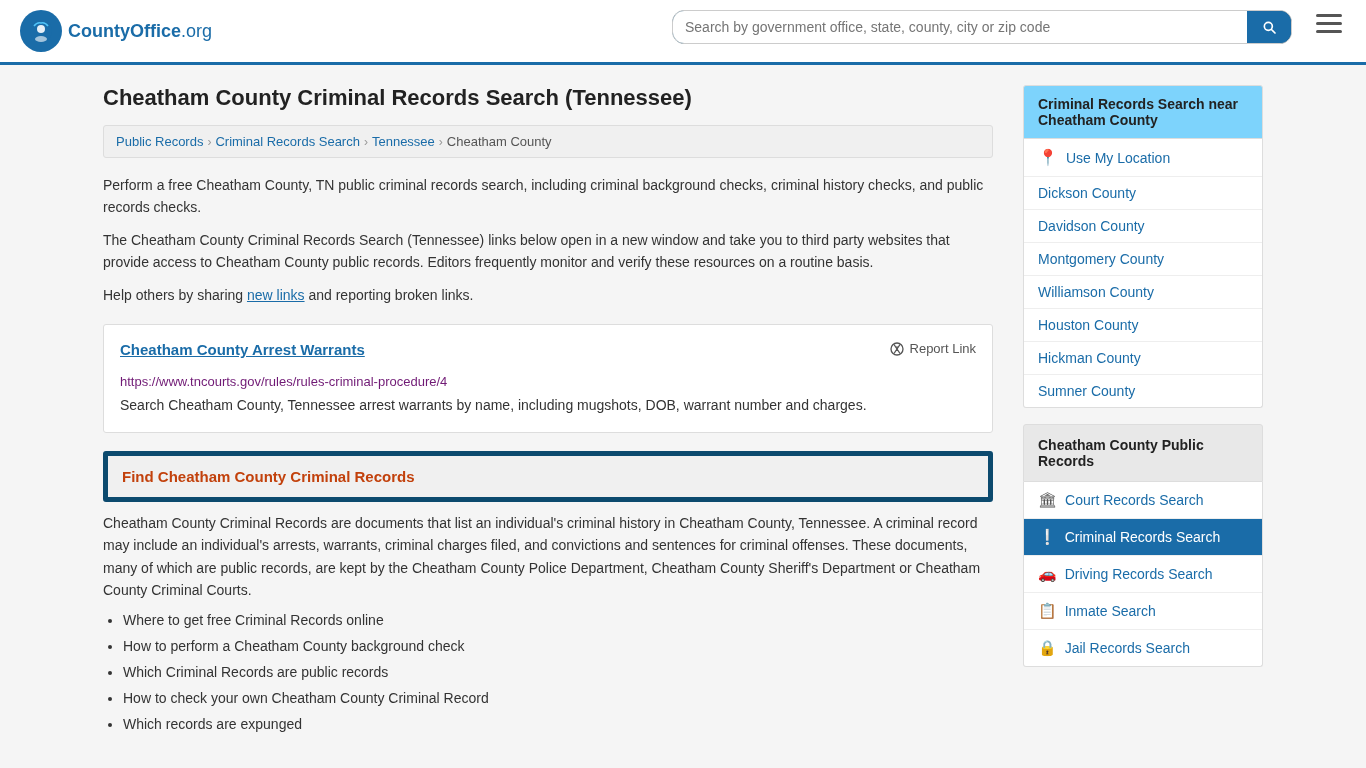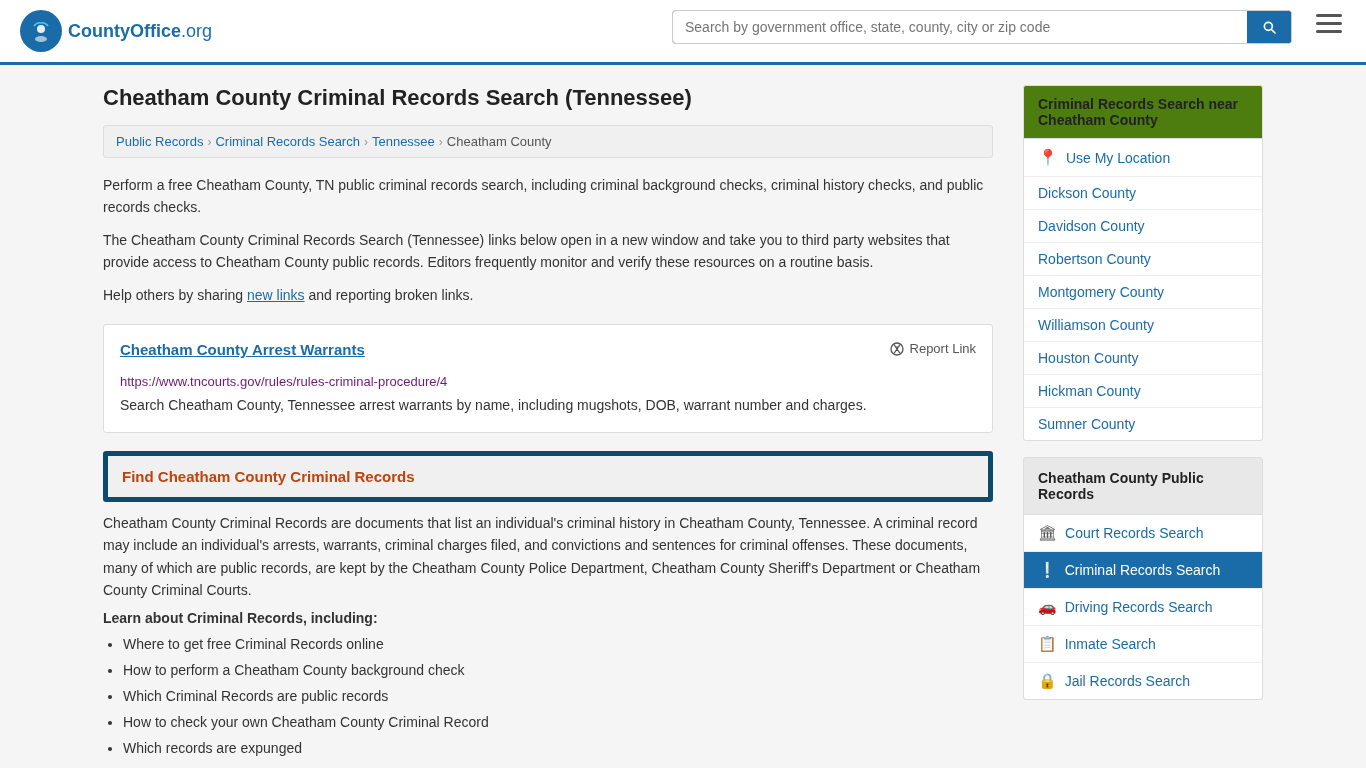--- a/index.html
+++ b/index.html
@@ -39,21 +39,21 @@
     .logo-text span { color: #1a6ca8; }
     .logo-org { color: #666; font-weight: normal; }
 
     .search-bar-wrap {
       flex: 1;
       max-width: 620px;
       margin-left: auto;
       display: flex;
       align-items: center;
       border: 1px solid #ccc;
-      border-radius: 4px;
+      border-radius: 12px;
       overflow: hidden;
       background: #0c4a6e;
     }
     .search-bar-wrap input {
       flex: 1;
       border: none;
       outline: none;
       padding: 8px 12px;
       font-size: 14px;
       color: #999;
@@ -223,21 +223,21 @@
       color: #1a6ca8;
       cursor: pointer;
       font-size: 14px;
     }
     .use-location .loc-icon { color: #cc0000; font-size: 16px; }
 
     .nearby-title {
       font-weight: bold;
       font-size: 14px;
       color: #222;
-      background: #4d7c0f;
+      background: #7dd3fc;
       border: 1px solid #ddd;
       padding: 10px 14px;
       border-radius: 3px 3px 0 0;
     }
     .nearby-list {
       background: #fff;
       border: 1px solid #ddd;
       border-top: none;
       border-radius: 0 0 3px 3px;
       margin-bottom: 16px;
@@ -321,42 +321,40 @@
         </span>
       </div>
       <div class="link-card-url">https://www.tncourts.gov/rules/rules-criminal-procedure/4</div>
       <div class="link-card-desc">Search Cheatham County, Tennessee arrest warrants by name, including mugshots, DOB, warrant number and charges.</div>
     </div>
 
     <div class="section-box">Find Cheatham County Criminal Records</div>
 
     <p class="body-text">Cheatham County Criminal Records are documents that list an individual's criminal history in Cheatham County, Tennessee. A criminal record may include an individual's arrests, warrants, criminal charges filed, and convictions and sentences for criminal offenses. These documents, many of which are public records, are kept by the Cheatham County Police Department, Cheatham County Sheriff's Department or Cheatham County Criminal Courts.</p>
 
-    <p class="learn-heading">Learn about Criminal Records, including:</p>
     <ul class="bullet-list">
       <li>Where to get free Criminal Records online</li>
       <li>How to perform a Cheatham County background check</li>
       <li>Which Criminal Records are public records</li>
       <li>How to check your own Cheatham County Criminal Record</li>
       <li>Which records are expunged</li>
     </ul>
 
   </main>
 
   <aside class="sidebar">
 
     <div class="nearby-title">Criminal Records Search near Cheatham County</div>
     <div class="nearby-list">
       <div class="use-location">
         <span class="loc-icon">📍</span>
         <span>Use My Location</span>
       </div>
       <a href="#">Dickson County</a>
       <a href="#">Davidson County</a>
-      <a href="#">Robertson County</a>
       <a href="#">Montgomery County</a>
       <a href="#">Williamson County</a>
       <a href="#">Houston County</a>
       <a href="#">Hickman County</a>
       <a href="#">Sumner County</a>
     </div>
 
     <div class="sidebar-section-title">Cheatham County Public Records</div>
     <div class="sidebar-links">
       <a href="#" class="sidebar-link-item">

